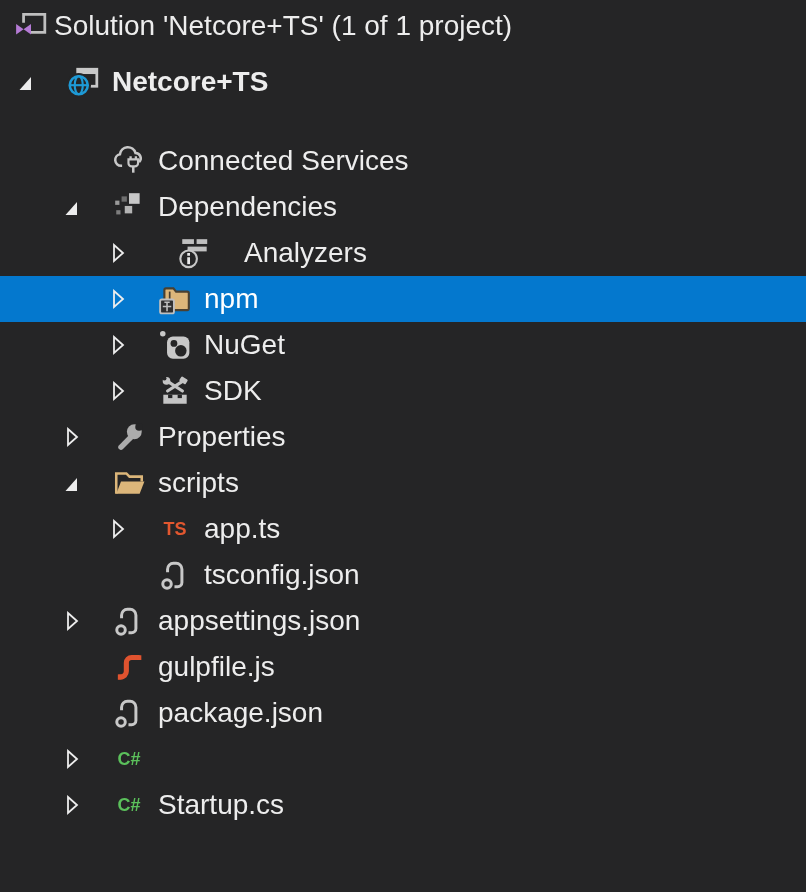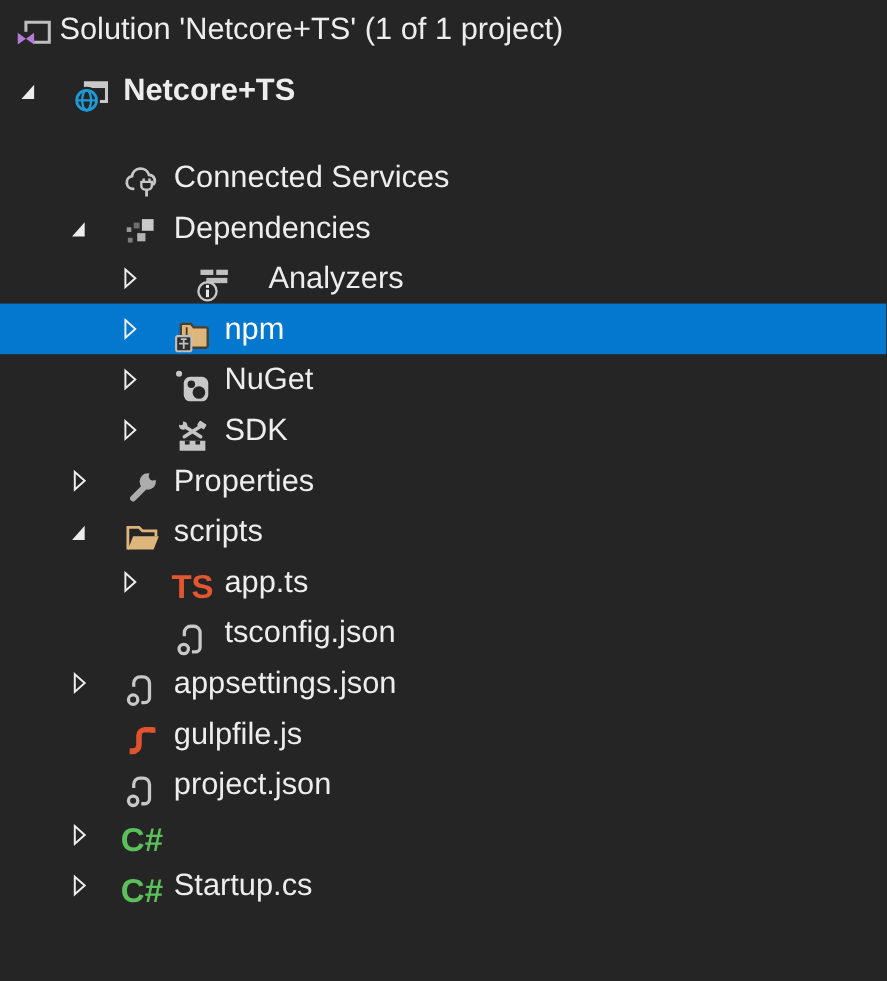--- a/index.html
+++ b/index.html
@@ -6,41 +6,41 @@
   .explorer{
     position:relative;
     width:806px;height:892px;
     background:#252526;
     font-family:"Liberation Sans",sans-serif;
     overflow:hidden;
     box-sizing:border-box;
     padding-top:3px;
   }
   .row{
-    display:flex;align-items:flex-end;
+    display:flex;align-items:center;
     height:46px;width:806px;
     font-size:28px;color:#EDEDED;
     white-space:nowrap;cursor:default;
     box-sizing:border-box;
   }
   .row.selected{background:#0478CE;color:#FFFFFF;}
   .row.bold .label{font-weight:bold;}
   .expander{
     width:50px;height:46px;flex:0 0 auto;
     display:flex;align-items:center;justify-content:flex-start;
   }
   .icon{
     width:34px;height:34px;flex:0 0 auto;
     margin-right:12px;
     display:flex;align-items:center;justify-content:center;
   }
   .lvl0 .icon{margin-right:6px;}
   .icon svg{display:block;}
   .txticon{
-    font-weight:bold;font-size:30px;line-height:34px;
+    font-weight:bold;font-size:18px;line-height:34px;
     font-family:"Liberation Sans",sans-serif;
     letter-spacing:0;
   }
   .label{line-height:46px;}
 </style>
 </head>
 <body>
 
 <div class="explorer">
   <div id="tree">
@@ -247,21 +247,21 @@
     <span class="label">gulpfile.js</span>
   </div>
       <div class="row lvl2" style="padding-left: 62px;">
     <span class="expander"></span>
     <span class="icon">
           <svg width="34" height="34" viewBox="0 0 32 32">
             <path d="M9,13.5 V10.5 a5.5,5.5 0 0 1 5.5,-5.5 h2.5 a5.5,5.5 0 0 1 5.5,5.5 V23 a4,4 0 0 1 -4,4 h-3" fill="none" stroke="#C8C8C8" stroke-width="2.8"></path>
             <circle cx="8.5" cy="24.5" r="4" fill="none" stroke="#C8C8C8" stroke-width="2.8"></circle>
           </svg>
         </span>
-    <span class="label">project.json</span>
+    <span class="label">package.json</span>
   </div>
       <div class="row lvl2" style="padding-left: 62px;">
     <span class="expander">
           <svg width="20" height="26" viewBox="0 0 20 26">
             <path d="M6,5 L15,13 L6,21 Z" fill="none" stroke="#EDEDED" stroke-width="1.8"></path>
           </svg>
         </span>
     <span class="icon">
           <span class="txticon" style="color: rgb(91, 192, 91);">C#</span>
         </span>

